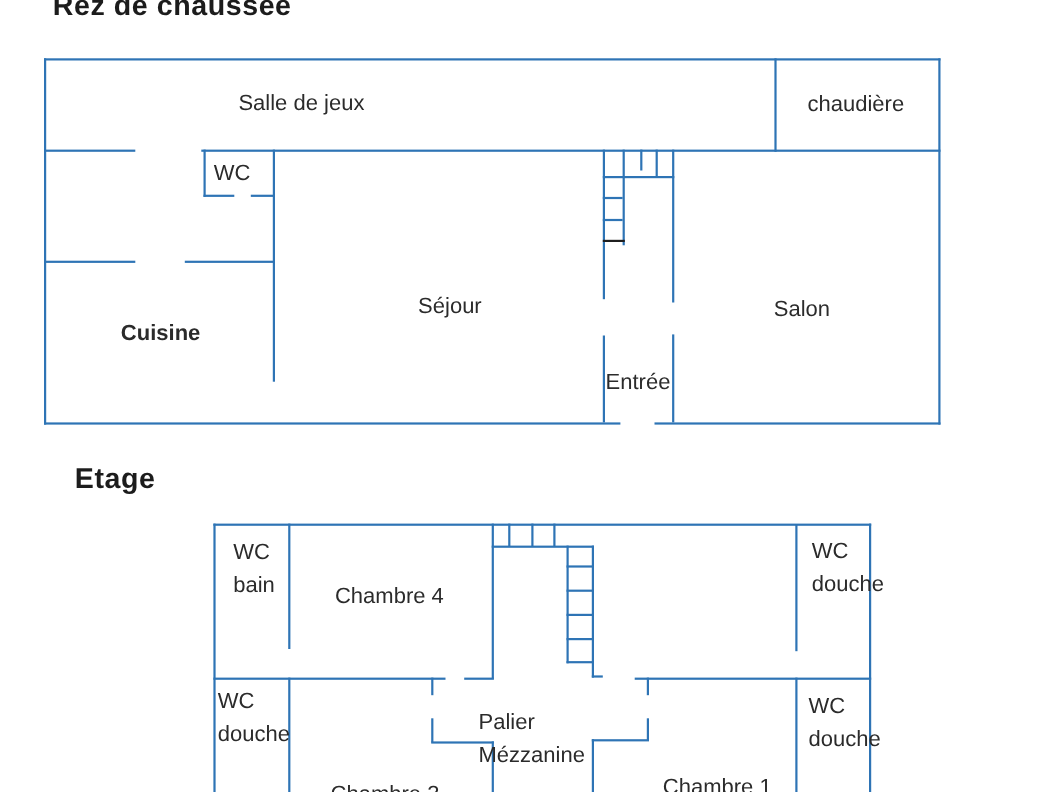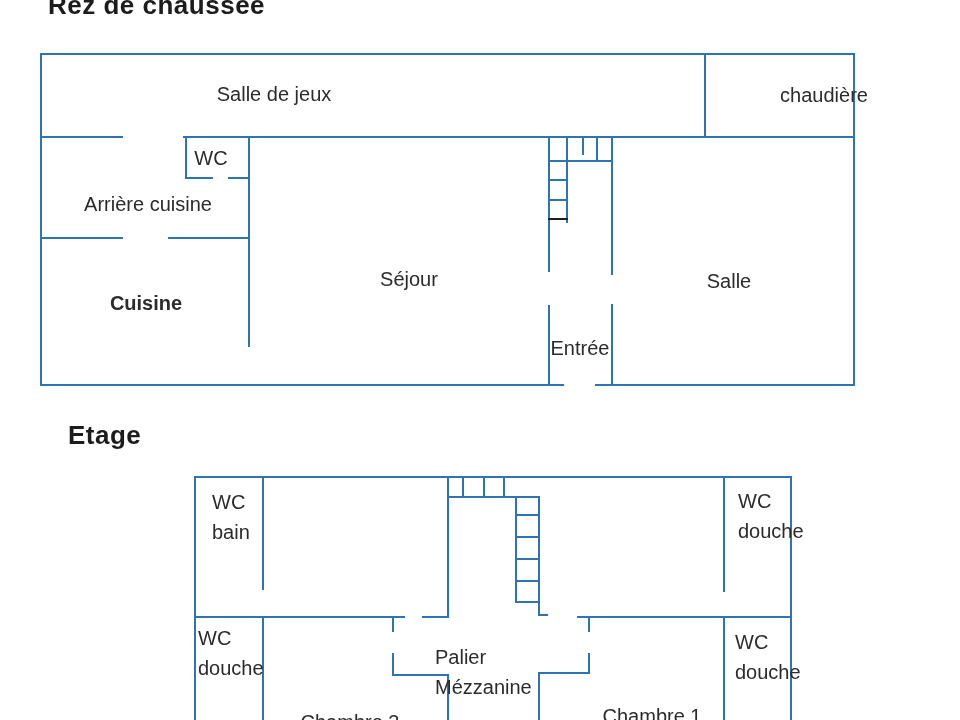--- a/index.html
+++ b/index.html
@@ -74,26 +74,25 @@
         <div class="wall" style="left: 548px; top: 160px; width: 65px; height: 2px;"></div>
         <div class="wall" style="left: 566px; top: 136px; width: 2px; height: 87px;"></div>
         <div class="wall" style="left: 582px; top: 136px; width: 2px; height: 19px;"></div>
         <div class="wall" style="left: 596px; top: 136px; width: 2px; height: 24px;"></div>
         <div class="wall" style="left: 548px; top: 179px; width: 18px; height: 2px;"></div>
         <div class="wall" style="left: 548px; top: 199px; width: 18px; height: 2px;"></div>
         <div class="wall" style="left: 548px; top: 218px; width: 20px; height: 2px; background: rgb(31, 31, 31);"></div>
         <div class="wall" style="left: 548px; top: 305px; width: 2px; height: 79px;"></div>
         <div class="wall" style="left: 611px; top: 304px; width: 2px; height: 80px;"></div>
         <div class="room-label" style="left: 274px; top: 94px;">Salle de jeux</div>
-        <div class="room-label" style="left: 824px; top: 95px;">chaudière</div>
+        <div class="room-label" style="left: 778px; top: 95px;">chaudière</div>
         <div class="room-label" style="left: 211px; top: 158px;">WC</div>
-        <div class="room-label" style="left: 148px; top: 204px;">Arrière cuisine</div>
         <div class="room-label" style="left: 146px; top: 303px; font-weight: bold;">Cuisine</div>
         <div class="room-label" style="left: 409px; top: 279px;">Séjour</div>
-        <div class="room-label" style="left: 729px; top: 281px;">Salle</div>
+        <div class="room-label" style="left: 729px; top: 281px;">Salon</div>
         <div class="room-label" style="left: 580px; top: 348px;">Entrée</div>
       </div>
       <div class="floor-layer">
         <div class="wall" style="left: 194px; top: 476px; width: 598px; height: 2px;"></div>
         <div class="wall" style="left: 194px; top: 476px; width: 2px; height: 244px;"></div>
         <div class="wall" style="left: 790px; top: 476px; width: 2px; height: 244px;"></div>
         <div class="wall" style="left: 262px; top: 476px; width: 2px; height: 114px;"></div>
         <div class="wall" style="left: 447px; top: 476px; width: 2px; height: 141px;"></div>
         <div class="wall" style="left: 194px; top: 616px; width: 211px; height: 2px;"></div>
         <div class="wall" style="left: 422px; top: 616px; width: 27px; height: 2px;"></div>
@@ -116,20 +115,21 @@
         <div class="wall" style="left: 392px; top: 653px; width: 1.5px; height: 22px;"></div>
         <div class="wall" style="left: 392px; top: 674px; width: 57px; height: 1.5px;"></div>
         <div class="wall" style="left: 447px; top: 674px; width: 1.5px; height: 46px;"></div>
         <div class="wall" style="left: 588px; top: 653px; width: 1.5px; height: 20px;"></div>
         <div class="wall" style="left: 538px; top: 672px; width: 52px; height: 1.5px;"></div>
         <div class="wall" style="left: 538px; top: 672px; width: 1.5px; height: 48px;"></div>
         <div class="wall" style="left: 262px; top: 616px; width: 2px; height: 104px;"></div>
         <div class="wall" style="left: 723px; top: 616px; width: 2px; height: 104px;"></div>
         <div class="room-label left" style="left: 212px; top: 517px;">WC
 bain</div>
+        <div class="room-label" style="left: 354px; top: 542px;">Chambre 4</div>
         <div class="room-label left" style="left: 738px; top: 516px;">WC
 douche</div>
         <div class="room-label left" style="left: 198px; top: 653px;">WC
 douche</div>
         <div class="room-label left" style="left: 435px; top: 672px;">Palier
 Mézzanine</div>
         <div class="room-label left" style="left: 735px; top: 657px;">WC
 douche</div>
         <div class="room-label" style="left: 350px; top: 722px;">Chambre 3</div>
         <div class="room-label" style="left: 652px; top: 716px;">Chambre 1</div>

